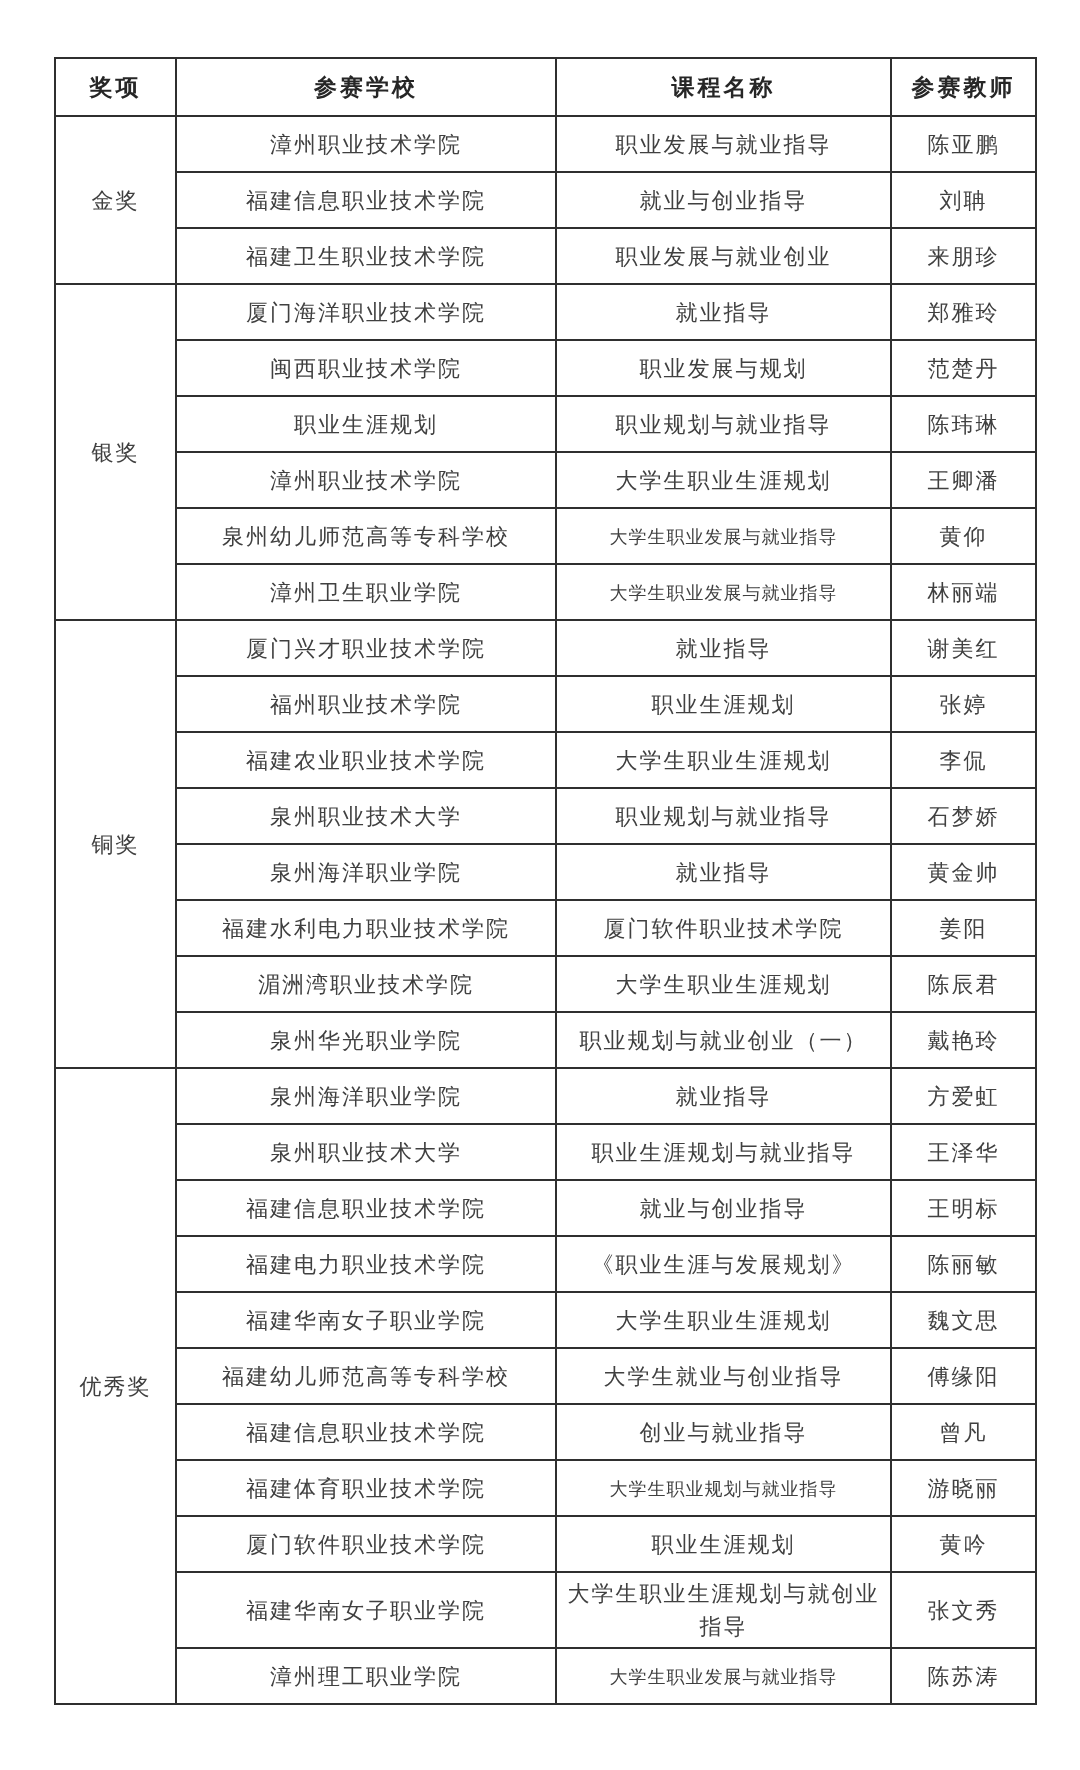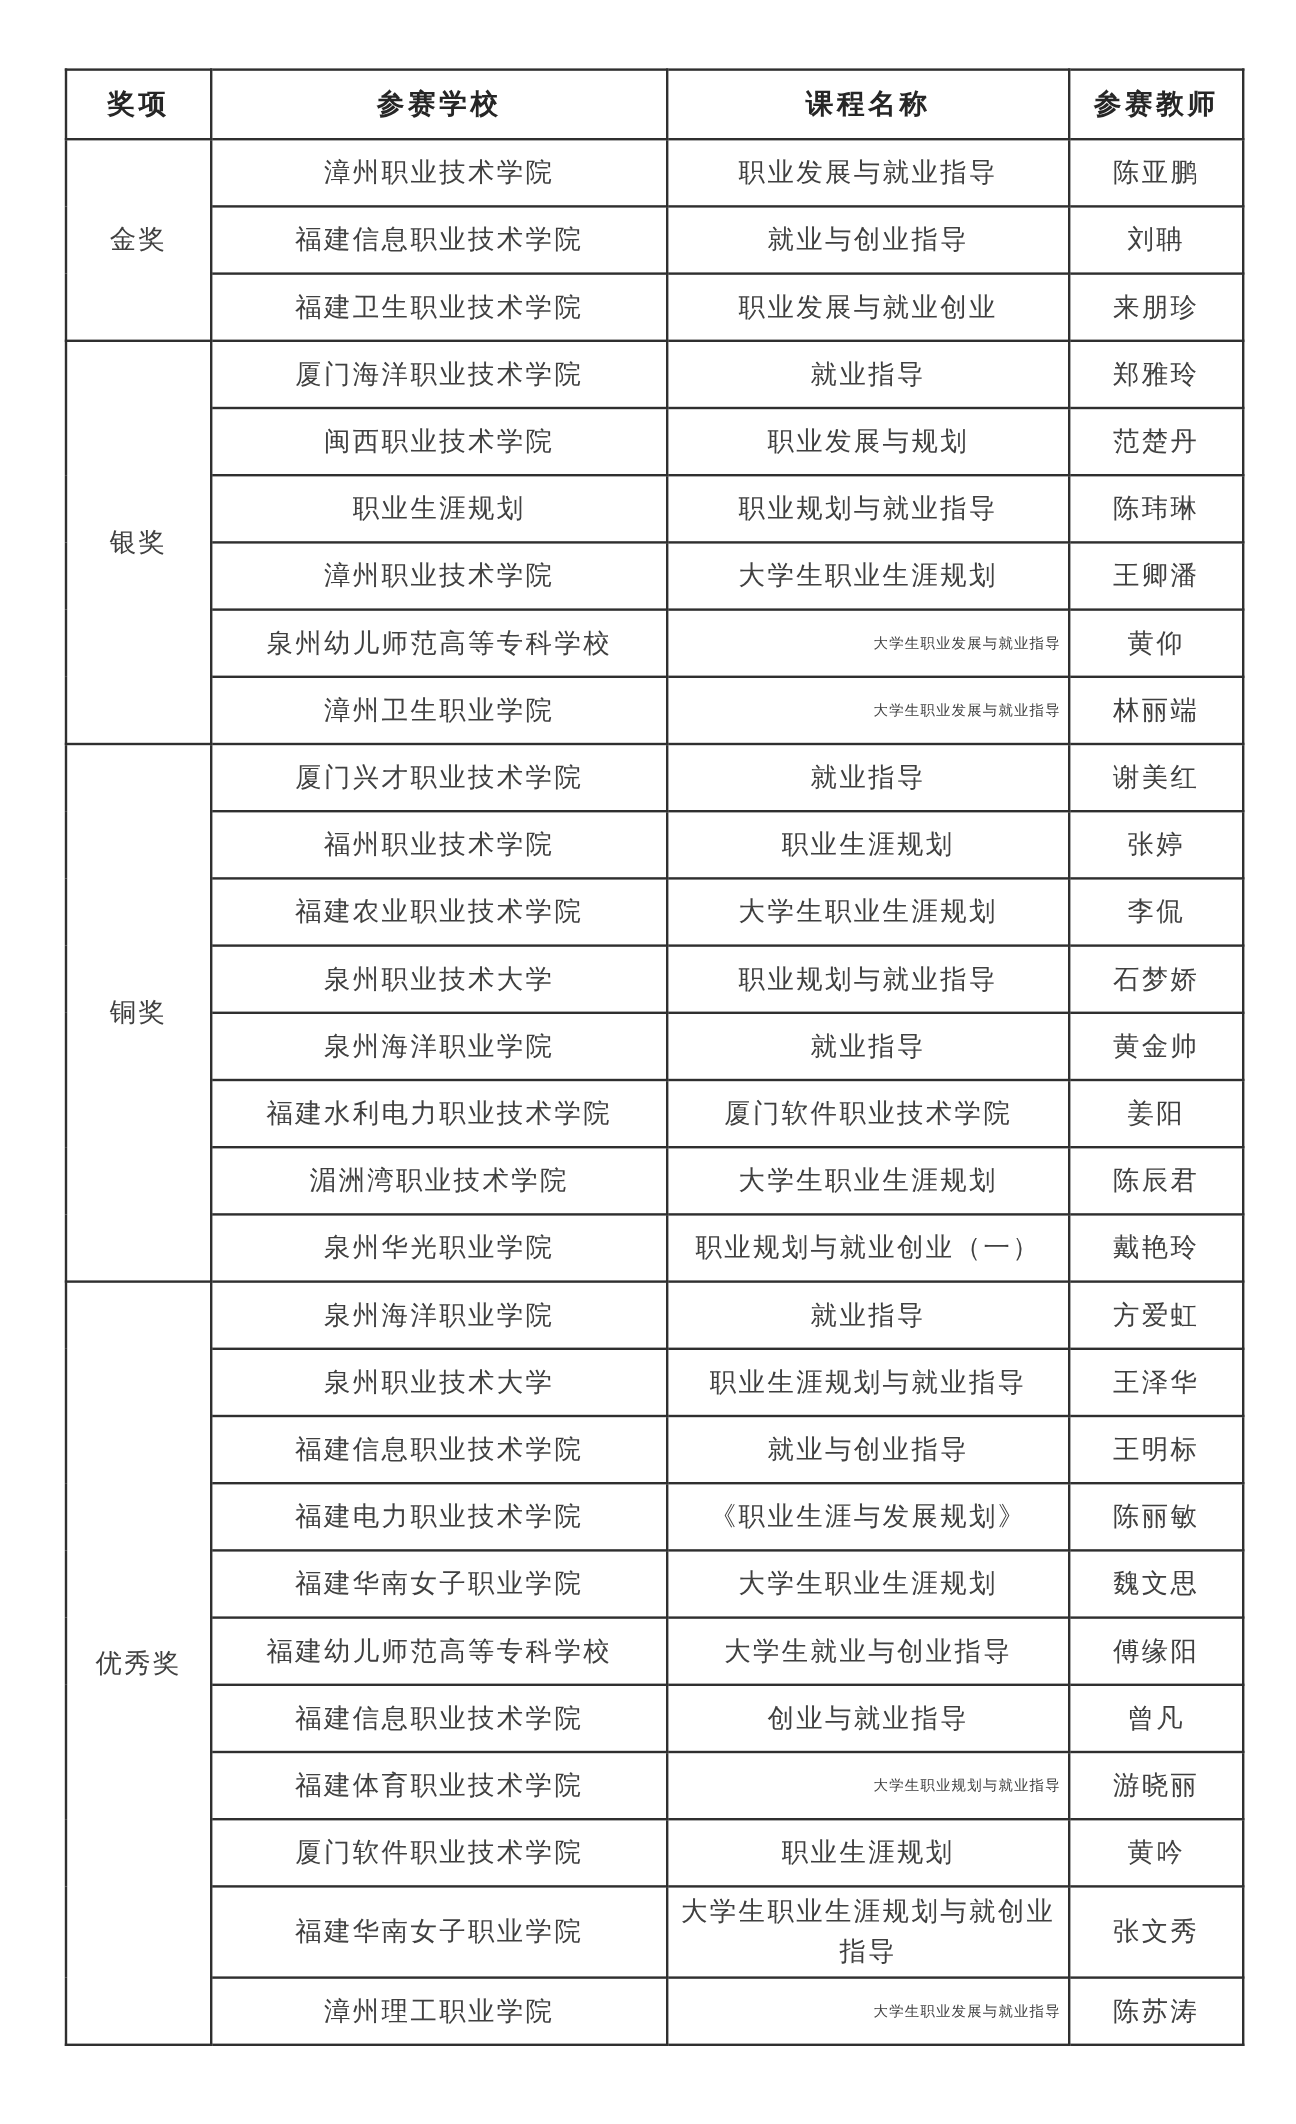--- a/index.html
+++ b/index.html
@@ -44,23 +44,22 @@
     font-size: 23px;
     letter-spacing: 3px;
   }
   .award-table tbody tr {
     height: 56px;
   }
   .award-table td.award-cell {
     letter-spacing: 2px;
   }
   .award-table td.course-cell.small {
-    font-size: 12px;
+    font-size: 18px;
     letter-spacing: 1px;
-    text-align: right;
   }
   .col-award   { width: 121px; }
   .col-school  { width: 380px; }
   .col-course  { width: 335px; }
   .col-teacher { width: 145px; }
 </style>
 </head>
 <body>
 
 <div class="page">

